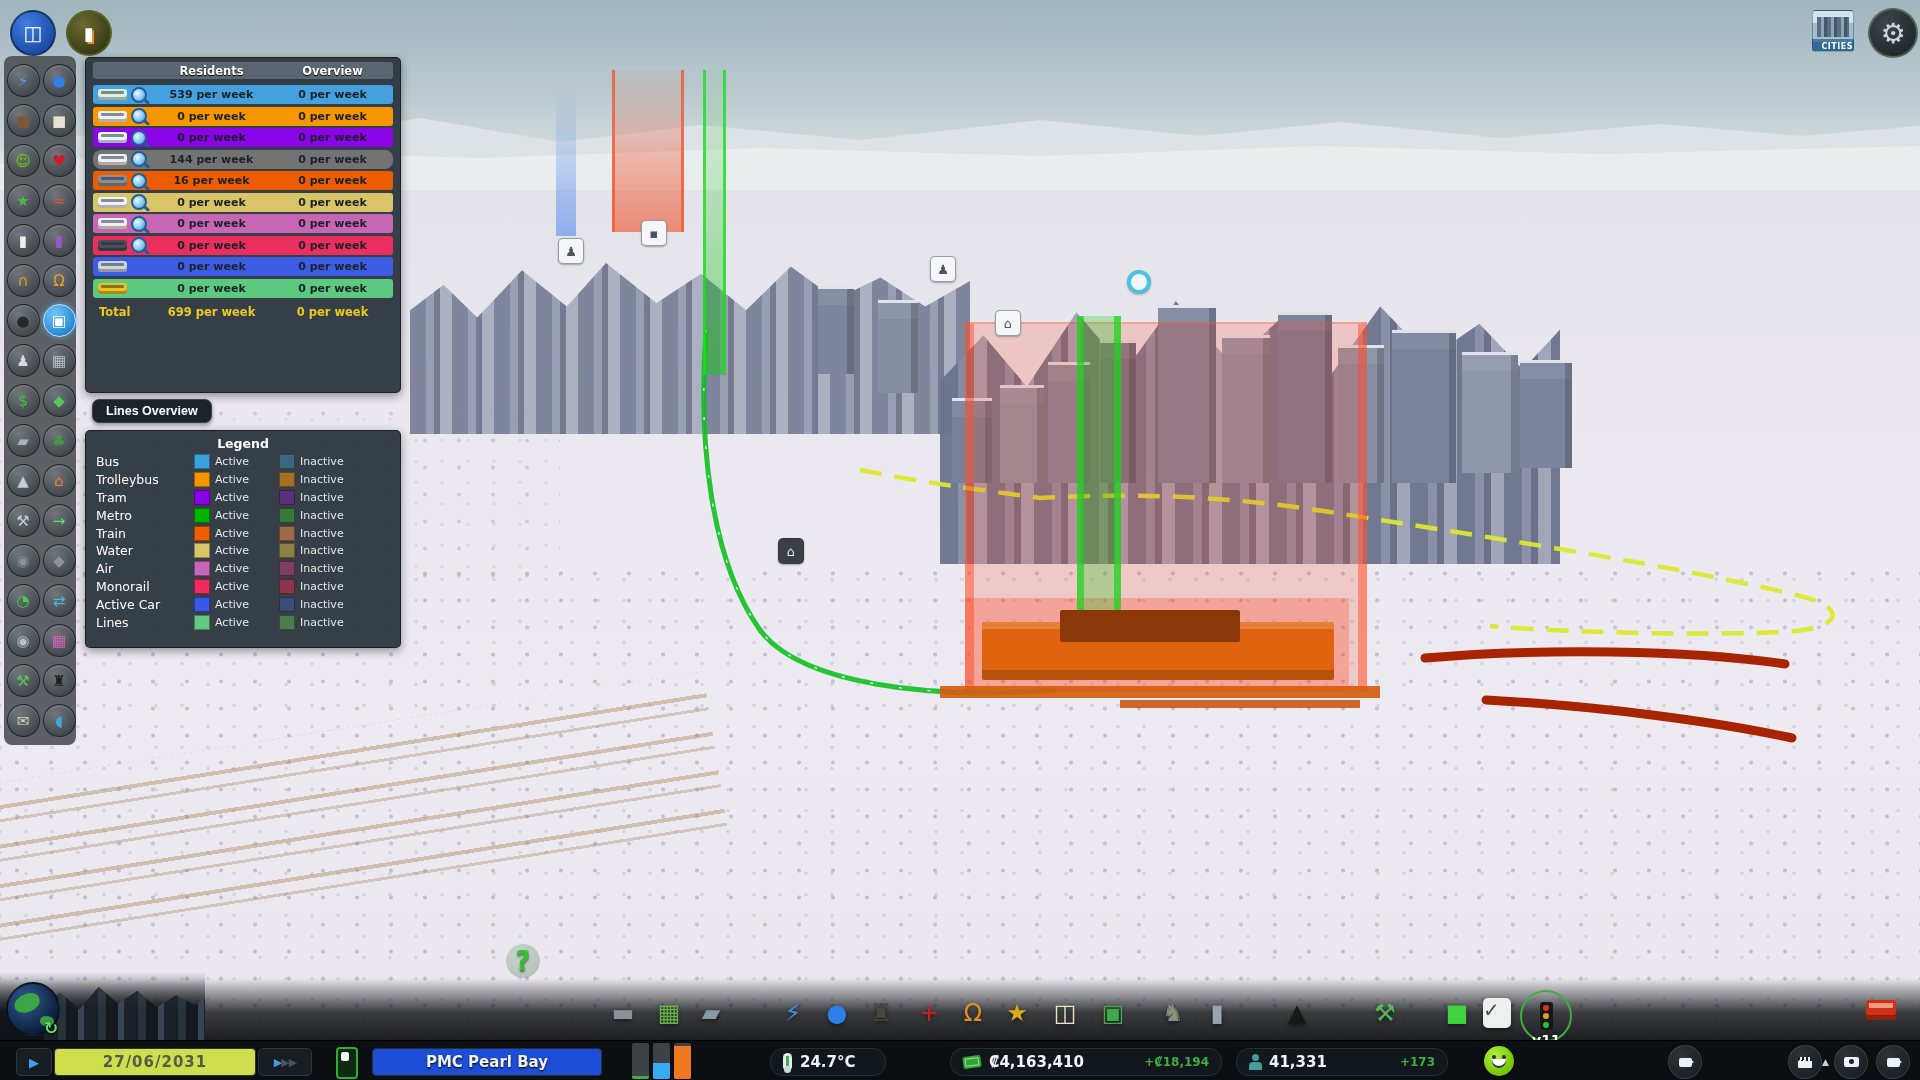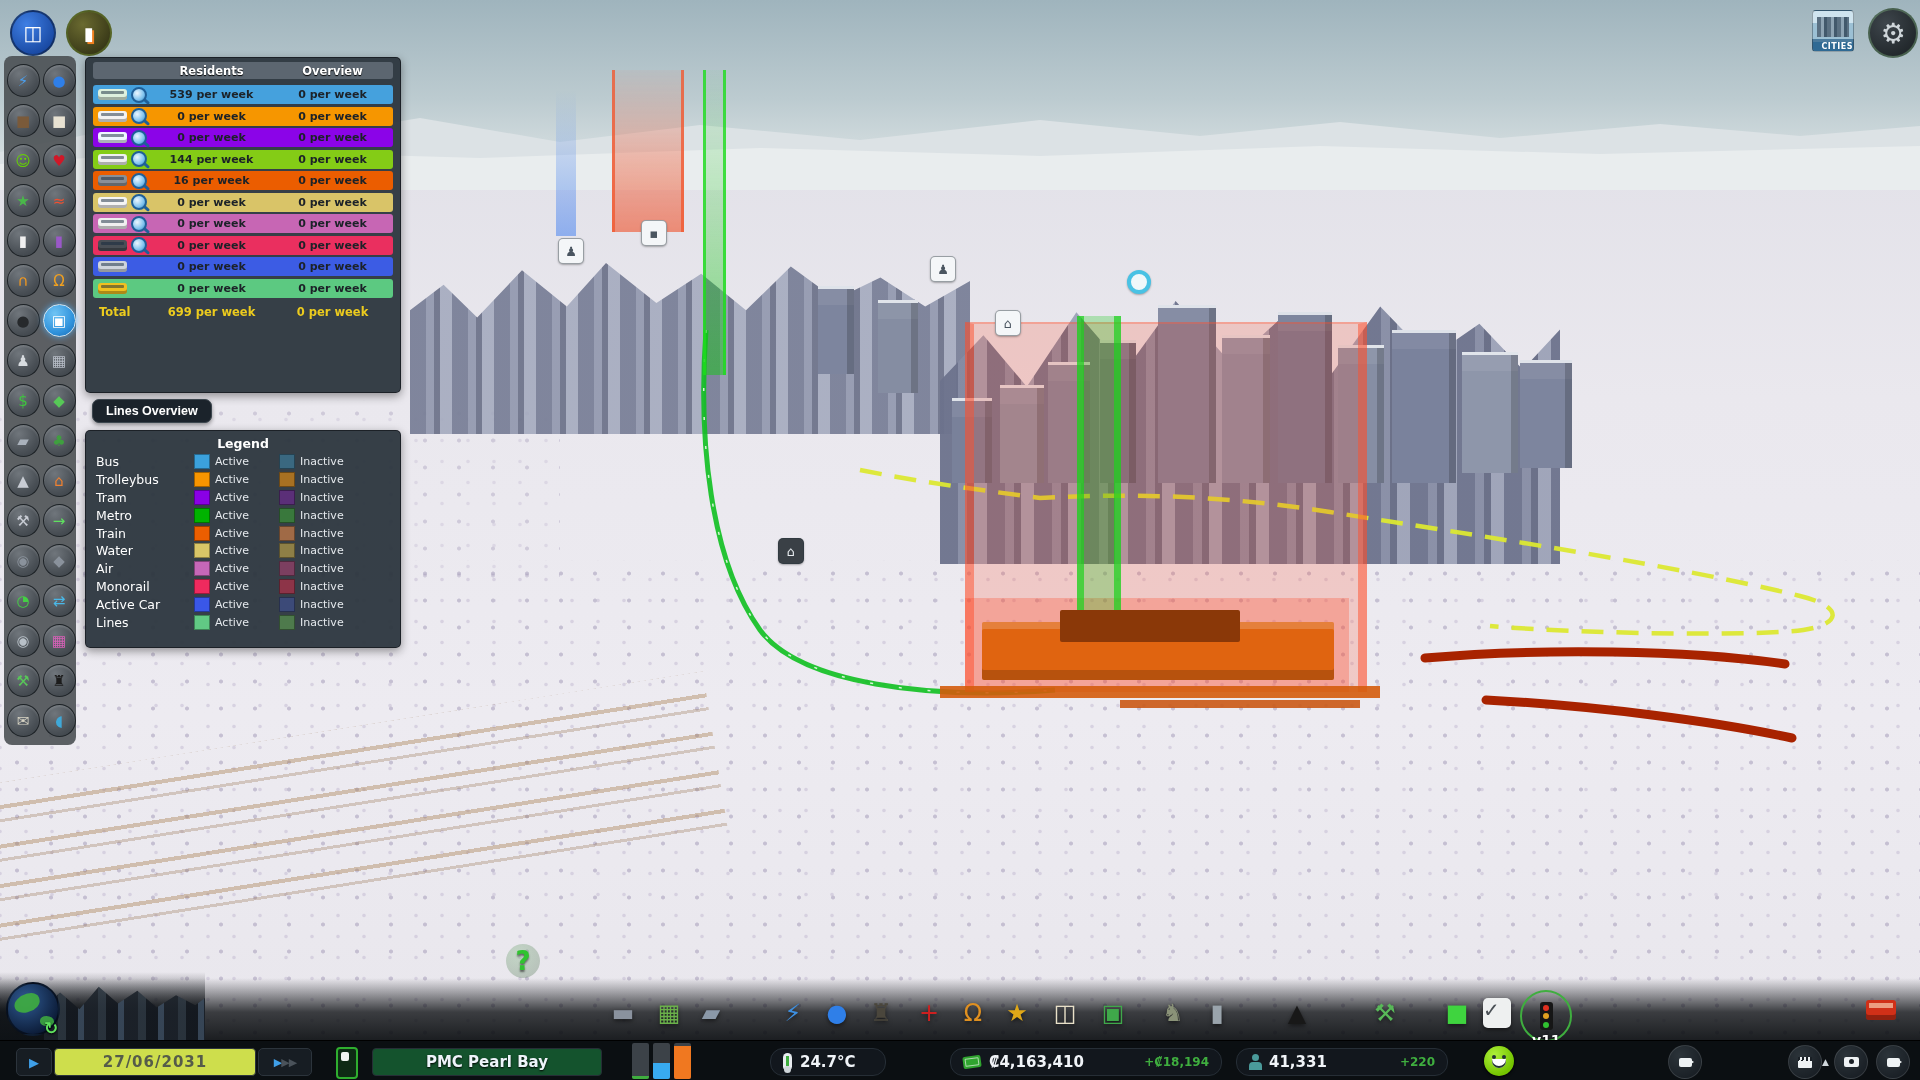--- a/index.html
+++ b/index.html
@@ -117,21 +117,21 @@
   .statusbar{position:absolute;left:0;right:0;top:1040px;height:40px;background:#0b0f12;border-top:1px solid #000;}
   .sb-abs{position:absolute;top:7px;height:26px;display:flex;align-items:center;}
   .btn-dark{background:#171d23;border:1px solid #2c343c;border-radius:5px;display:flex;align-items:center;justify-content:center;cursor:pointer;}
   .playbtn{left:16px;width:34px;color:#3f9fe8;font-size:13px;}
   .datebar{left:54px;width:200px;background:#cede4c;border-radius:4px;justify-content:center;
        font-size:15px;font-weight:bold;color:#555c4a;letter-spacing:1px;border:1px solid #2c343c;}
   .speedbtn{left:258px;width:52px;font-size:11px;letter-spacing:-1px;}
   .speedbtn .on{color:#3f9fe8;}.speedbtn .off{color:#4a525a;}
   .toggle{left:336px;width:18px;height:28px;top:6px;background:#0e2a14;border:2px solid #2fae2f;border-radius:4px;position:absolute;cursor:pointer;}
   .toggle::before{content:"";position:absolute;left:3px;top:3px;width:8px;height:9px;background:#f0f4f0;border-radius:2px;}
-  .citypill{left:372px;width:228px;background:#14532d;border:1px solid #262e36;border-radius:4px;justify-content:center;
+  .citypill{left:372px;width:228px;background:#1d4ed8;border:1px solid #262e36;border-radius:4px;justify-content:center;
        font-size:15px;font-weight:bold;color:#eef4fa;text-shadow:0 1px 2px #000;cursor:pointer;}
   .rci{left:632px;top:2px;height:36px;display:flex;gap:4px;align-items:flex-end;position:absolute;}
   .rci .bar{width:17px;height:36px;background:#3c4248;border-radius:2px;position:relative;overflow:hidden;}
   .rci .fill{position:absolute;left:0;right:0;bottom:0;}
   .pill{background:#12171d;border:1px solid #262e36;border-radius:13px;color:#f0f4f8;font-size:15px;font-weight:bold;
        padding:0 12px;gap:8px;}
   .temp{left:770px;width:90px;}
   .money{left:950px;width:246px;}
   .pop{left:1236px;width:186px;}
   .delta{margin-left:auto;color:#3fae3f;font-size:12px;font-weight:bold;}
@@ -372,21 +372,21 @@
       <span class="vcell rtou">0 per week</span>
     </div>
         <div class="trow" style="background: rgb(139, 4, 232);">
       <span class="icons">
         <span class="veh" style="background: rgb(238, 246, 255);"></span>
         <span class="mag"></span>
       </span>
       <span class="vcell rres">0 per week</span>
       <span class="vcell rtou">0 per week</span>
     </div>
-        <div class="trow" style="background: #84cc16;">
+        <div class="trow" style="background: #737373; border-radius: 8px;">
       <span class="icons">
         <span class="veh" style="background: rgb(240, 240, 240);"></span>
         <span class="mag"></span>
       </span>
       <span class="vcell rres">144 per week</span>
       <span class="vcell rtou">0 per week</span>
     </div>
         <div class="trow" style="background: rgb(235, 93, 0);">
       <span class="icons">
         <span class="veh" style="background: rgb(138, 143, 150);"></span>
@@ -619,21 +619,21 @@
       <span>24.7°C</span>
     </div>
     <div class="sb-abs pill money">
       <span class="cash"></span>
       <span>₡4,163,410</span>
       <span class="delta">+₡18,194</span>
     </div>
     <div class="sb-abs pill pop">
       <span class="person"></span>
       <span>41,331</span>
-      <span class="delta">+220</span>
+      <span class="delta">+173</span>
     </div>
     <div class="smiley"></div>
     <div class="mediabtn" style="left:1668px;">
         <span class="vcam"></span>
       </div>
     <div class="mediabtn" style="left:1788px;">
         <span class="clap"></span>
       </div>
     <span class="tri-s">▲</span>
     <div class="mediabtn" style="left:1834px;">

